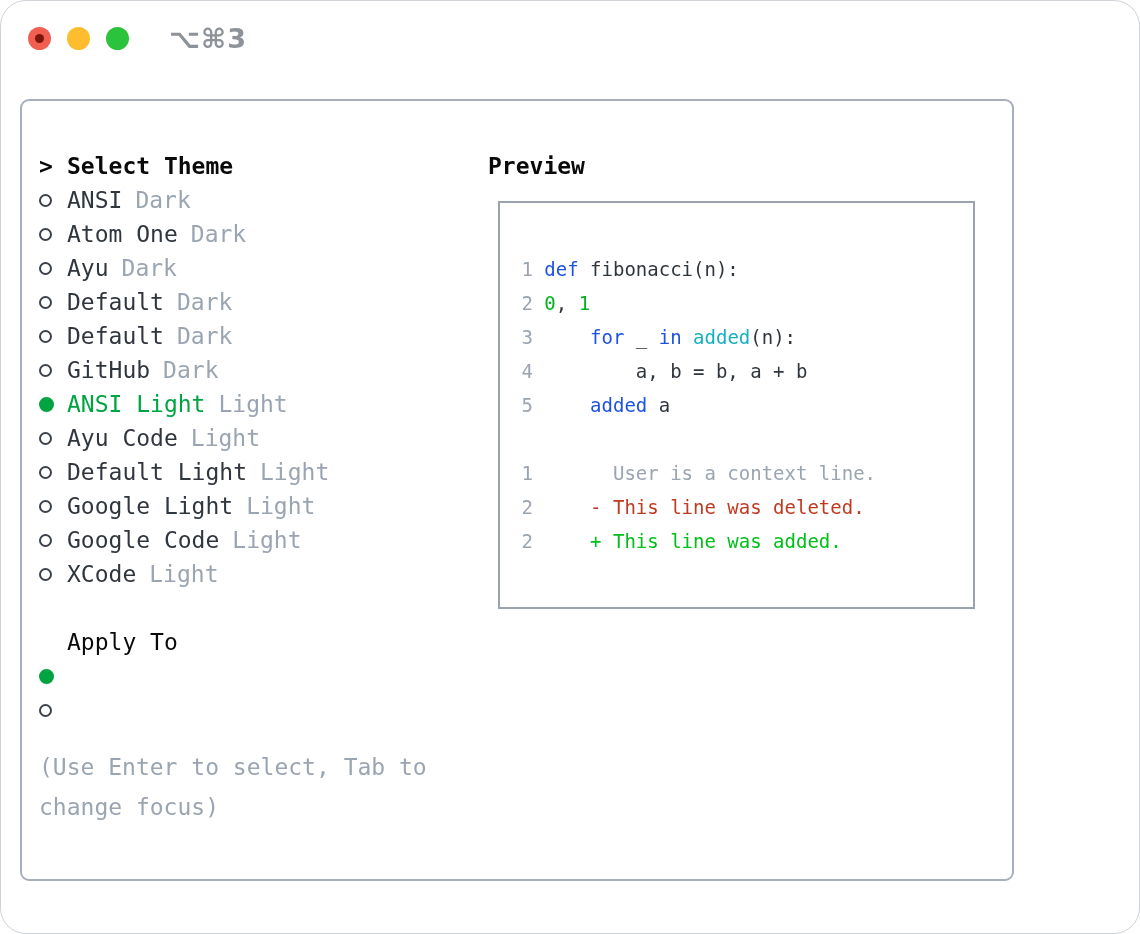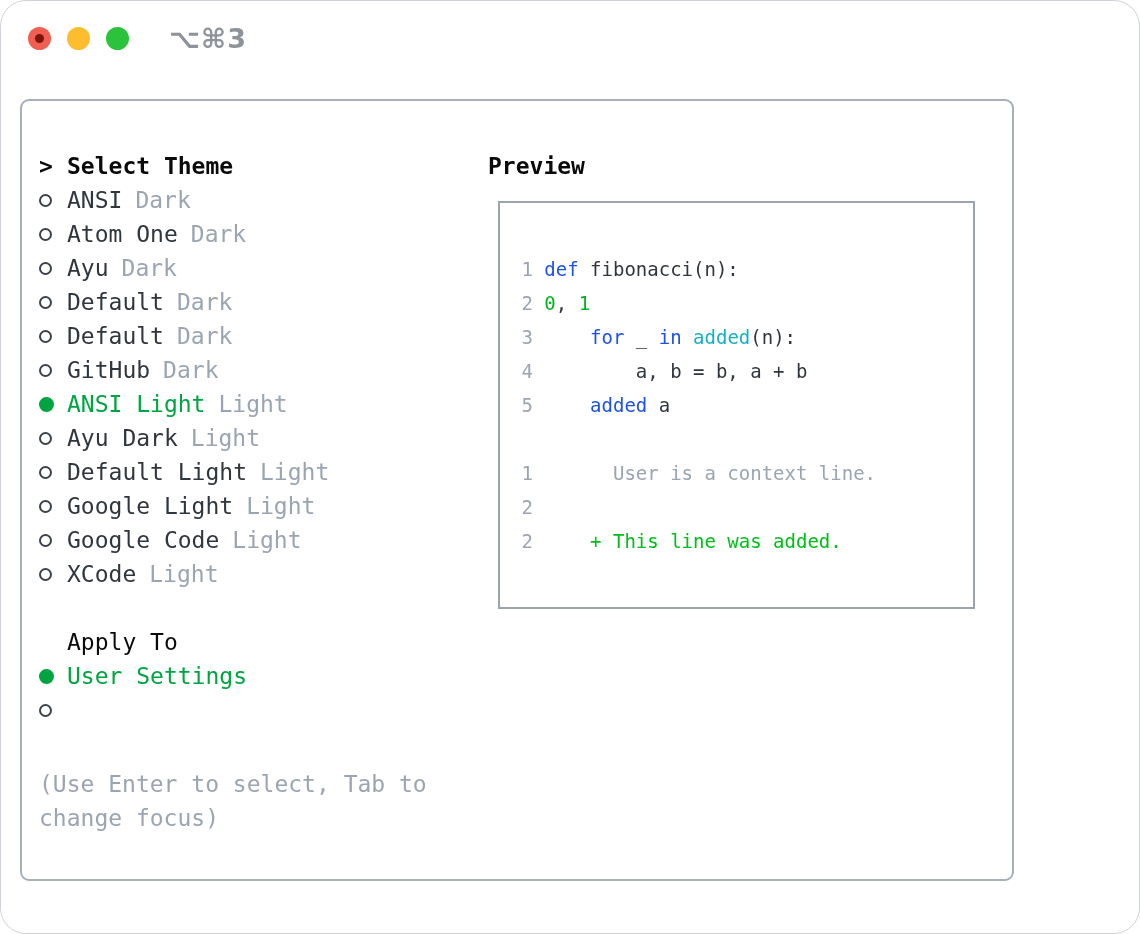--- a/index.html
+++ b/index.html
@@ -32,21 +32,21 @@
   .row{height:34px;display:flex;align-items:center;font-size:23px;line-height:34px;white-space:pre;}
   .marker{width:28px;display:flex;align-items:center;flex:0 0 28px;}
   .cursor{color:var(--black);font-weight:700;}
   .radio{width:13px;height:13px;border-radius:50%;border:2px solid #3c424a;display:inline-block;}
   .radio.sel{background:var(--accent_green);border-color:var(--accent_green);width:15px;height:15px;}
   .hdr{color:var(--black);font-weight:700;}
   .name{color:var(--text);}
   .sel-text{color:var(--accent_green);}
   .badge{color:var(--muted);margin-left:13px;}
   .left-col{position:absolute;left:17px;top:48px;width:440px;}
-  .hint{margin-top:40px;width:395px;font-size:23px;line-height:34px;color:var(--muted);}
+  .hint{margin-top:20px;width:395px;font-size:23px;line-height:40px;color:var(--muted);}
   
   .preview-col{position:absolute;left:466px;top:48px;}
   .preview-box{
     margin-left:10px;margin-top:18px;width:477px;height:408px;
     border:2px solid var(--preview_border);background:#fff;
     padding:49px 0 0 10px;
   }
   .cl{height:34px;display:flex;align-items:center;font-size:19px;line-height:34px;white-space:pre;}
   .ln{display:inline-block;width:2ch;text-align:right;color:var(--muted);margin-right:1ch;flex:0 0 auto;}
   .tk-fg{color:var(--text);} .tk-kw{color:var(--keyword);} .tk-fn{color:var(--builtin);}
@@ -70,46 +70,46 @@
         <span class="hdr">Select Theme</span>
       </div>
       <div id="theme-list">
           <div class="row"><span class="marker"><span class="radio"></span></span><span class="name">ANSI</span><span class="badge">Dark</span></div>
           <div class="row"><span class="marker"><span class="radio"></span></span><span class="name">Atom One</span><span class="badge">Dark</span></div>
           <div class="row"><span class="marker"><span class="radio"></span></span><span class="name">Ayu</span><span class="badge">Dark</span></div>
           <div class="row"><span class="marker"><span class="radio"></span></span><span class="name">Default</span><span class="badge">Dark</span></div>
           <div class="row"><span class="marker"><span class="radio"></span></span><span class="name">Default</span><span class="badge">Dark</span></div>
           <div class="row"><span class="marker"><span class="radio"></span></span><span class="name">GitHub</span><span class="badge">Dark</span></div>
           <div class="row"><span class="marker"><span class="radio sel"></span></span><span class="name sel-text">ANSI Light</span><span class="badge">Light</span></div>
-          <div class="row"><span class="marker"><span class="radio"></span></span><span class="name">Ayu Dark</span><span class="badge">Light</span></div>
+          <div class="row"><span class="marker"><span class="radio"></span></span><span class="name">Ayu Code</span><span class="badge">Light</span></div>
           <div class="row"><span class="marker"><span class="radio"></span></span><span class="name">Default Light</span><span class="badge">Light</span></div>
           <div class="row"><span class="marker"><span class="radio"></span></span><span class="name">Google Light</span><span class="badge">Light</span></div>
           <div class="row"><span class="marker"><span class="radio"></span></span><span class="name">Google Code</span><span class="badge">Light</span></div>
           <div class="row"><span class="marker"><span class="radio"></span></span><span class="name">XCode</span><span class="badge">Light</span></div>
         </div>
       <div class="row"></div>
       <div class="row">
         <span class="marker"></span>
         <span class="hdr" style="font-weight:500;">Apply To</span>
       </div>
       <div id="apply-list">
-          <div class="row"><span class="marker"><span class="radio sel"></span></span><span class="name sel-text">User Settings</span></div>
+          <div class="row"><span class="marker"><span class="radio sel"></span></span></div>
           <div class="row"><span class="marker"><span class="radio"></span></span></div>
         </div>
       <div class="hint">(Use Enter to select, Tab to change focus)</div>
     </div>
 
     <div class="preview-col">
       <div class="row"><span class="hdr">Preview</span></div>
       <div class="preview-box" id="preview-box">
           <div class="cl"><span class="ln">1</span><span class="tk-kw">def</span><span class="tk-fg"> fibonacci(n):</span></div>
           <div class="cl"><span class="ln">2</span><span class="tk-num">0</span><span class="tk-fg">, </span><span class="tk-num">1</span></div>
           <div class="cl"><span class="ln">3</span><span class="tk-fg">    </span><span class="tk-kw">for</span><span class="tk-fg"> _ </span><span class="tk-kw">in</span><span class="tk-fg"> </span><span class="tk-fn">added</span><span class="tk-fg">(n):</span></div>
           <div class="cl"><span class="ln">4</span><span class="tk-fg">        a, b = b, a + b</span></div>
           <div class="cl"><span class="ln">5</span><span class="tk-fg">    </span><span class="tk-kw">added</span><span class="tk-fg"> a</span></div>
           <div class="cl"><span class="ln"></span></div>
           <div class="cl"><span class="ln">1</span><span class="tk-ctx">      User is a context line.</span></div>
-          <div class="cl"><span class="ln">2</span></div>
+          <div class="cl"><span class="ln">2</span><span class="tk-del">    - This line was deleted.</span></div>
           <div class="cl"><span class="ln">2</span><span class="tk-add">    + This line was added.</span></div>
         </div>
     </div>
   </div>
 </div>
 
 </body></html>

